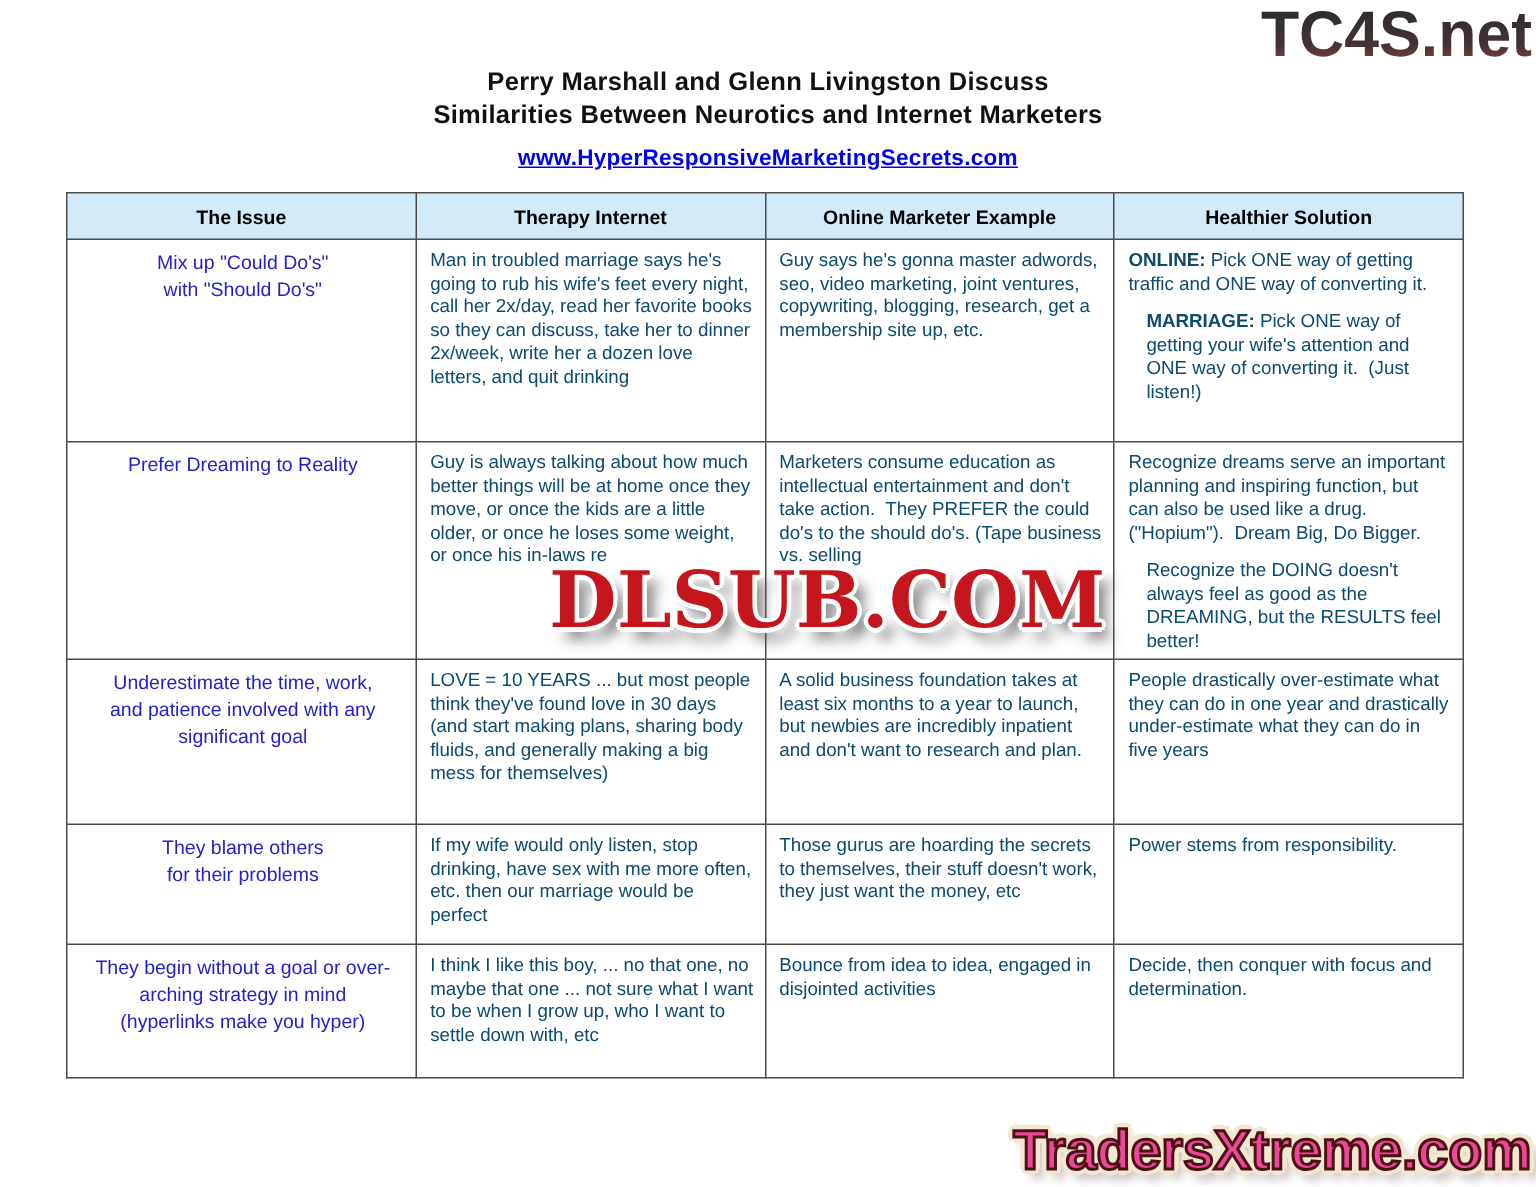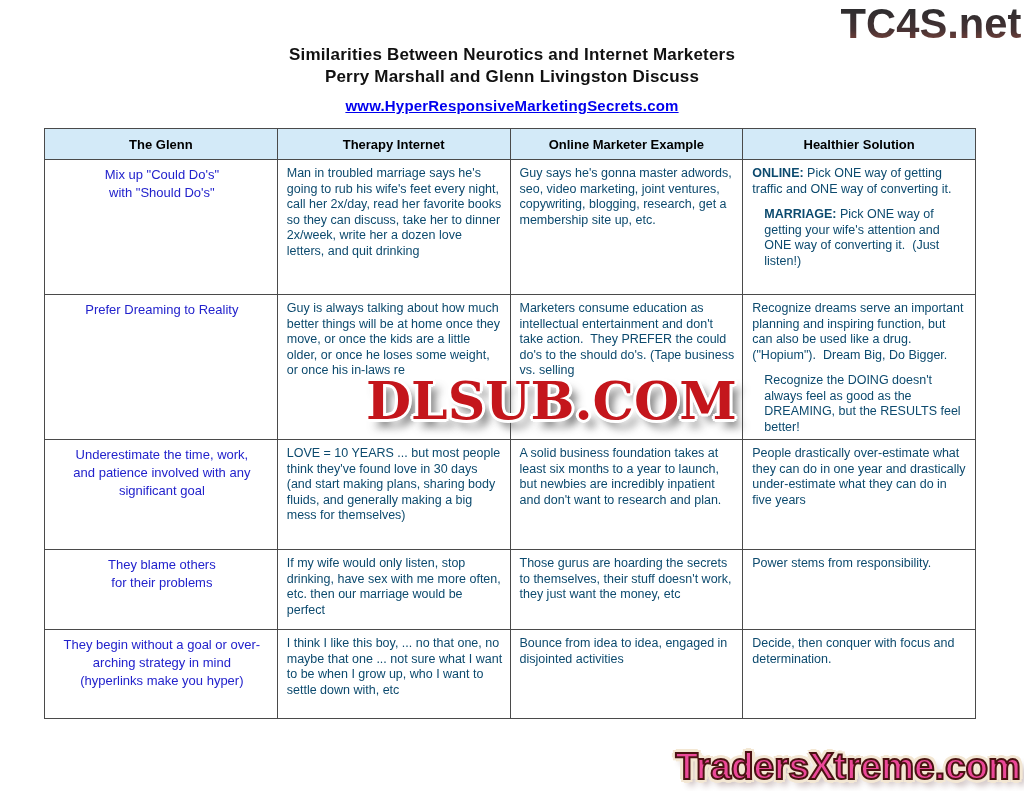--- a/index.html
+++ b/index.html
@@ -67,30 +67,30 @@
 </style>
 </head>
 <body>
 
 <div class="page">
 
   <div class="wm wm-tc4s">TC4S.net</div>
 
   <div class="doc-header">
     <div class="doc-title">
+      <div>Perry Marshall and Glenn Livingston Discuss</div>
       <div>Similarities Between Neurotics and Internet Marketers</div>
-      <div>Perry Marshall and Glenn Livingston Discuss</div>
     </div>
     <div class="doc-url">www.HyperResponsiveMarketingSecrets.com</div>
   </div>
 
   <table class="cmp">
     <thead>
       <tr>
-        <th>The Glenn</th>
+        <th>The Issue</th>
         <th>Therapy Internet</th>
         <th>Online Marketer Example</th>
         <th>Healthier Solution</th>
       </tr>
     </thead>
     <tbody>
       <tr class="r1">
         <td class="issue">Mix up "Could Do's"
 with "Should Do's"</td>
         <td class="body-txt">Man in troubled marriage says he's going to rub his wife's feet every night, call her 2x/day, read her favorite books so they can discuss, take her to dinner 2x/week, write her a dozen love letters, and quit drinking</td>

